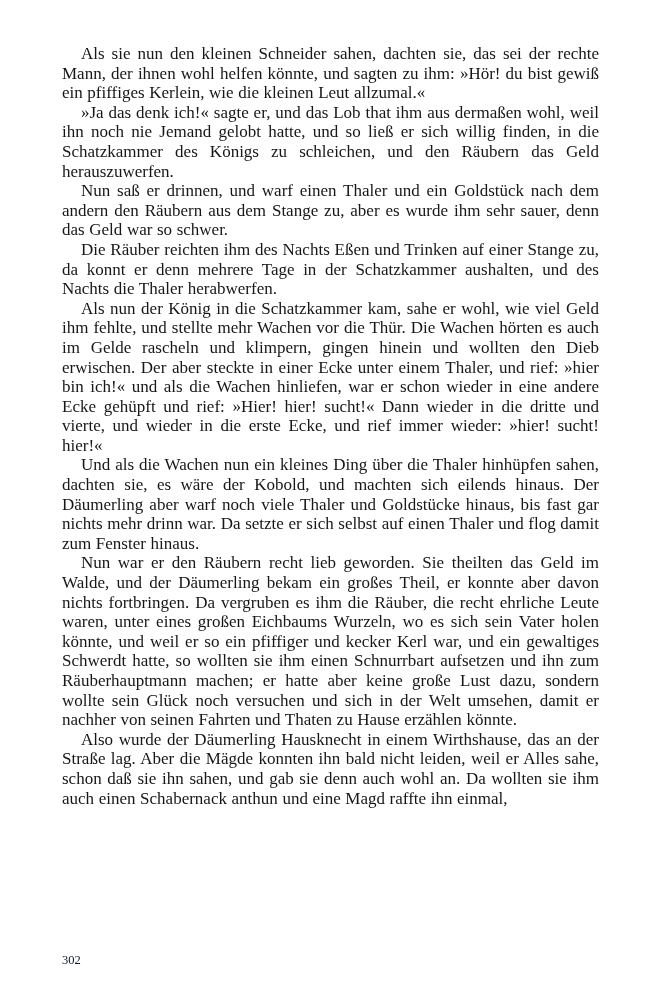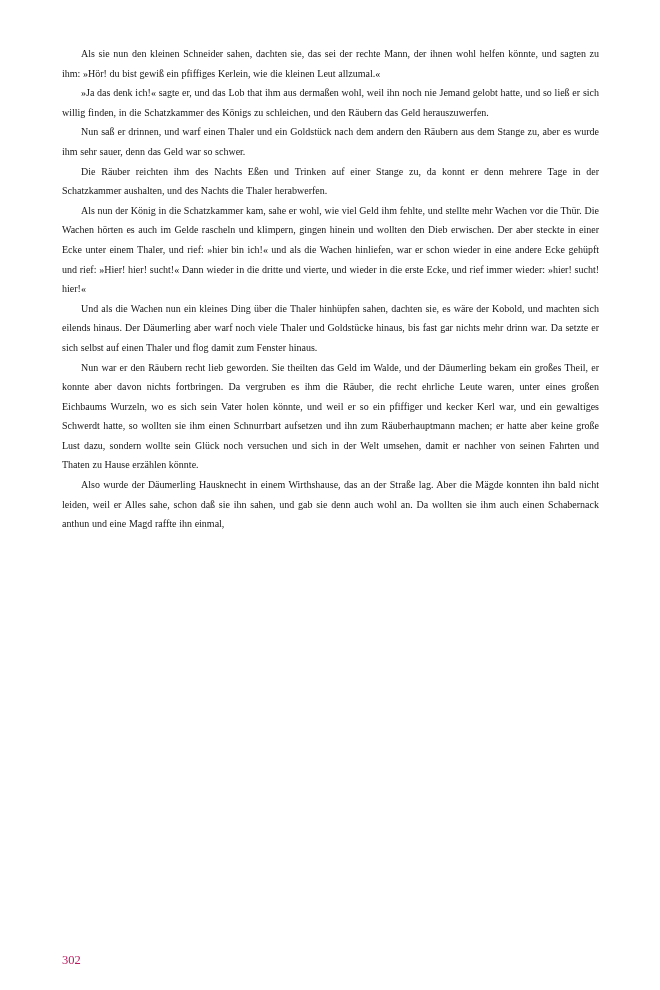--- a/index.html
+++ b/index.html
@@ -17,34 +17,34 @@
     font-family: "Liberation Serif", "DejaVu Serif", serif;
     color: #161616;
     overflow: hidden;
   }
   .text-block {
     width: 537px;
   }
   .text-block p {
     margin: 0;
     padding: 0;
-    font-size: 10px;
+    font-size: 17px;
     line-height: 19.6px;
     text-align: justify;
     text-indent: 19px;
     hyphens: auto;
     -webkit-hyphens: auto;
     word-spacing: 0.02em;
   }
   .page-number {
     position: absolute;
     left: 62px;
     bottom: 22px;
     font-size: 12.5px;
-    color: #be185d;
+    color: #0f172a;
     margin-top: 24px;
   }
 </style>
 </head>
 <body>
 
 <div class="book-page">
   <div class="text-block">
     <p>Als sie nun den kleinen Schneider sahen, dachten sie, das sei der rechte Mann, der ihnen wohl helfen könnte, und sagten zu ihm: »Hör! du bist gewiß ein pfiffiges Kerlein, wie die kleinen Leut allzumal.«</p>
     <p>»Ja das denk ich!« sagte er, und das Lob that ihm aus dermaßen wohl, weil ihn noch nie Jemand gelobt hatte, und so ließ er sich willig finden, in die Schatzkammer des Königs zu schleichen, und den Räubern das Geld herauszuwerfen.</p>

